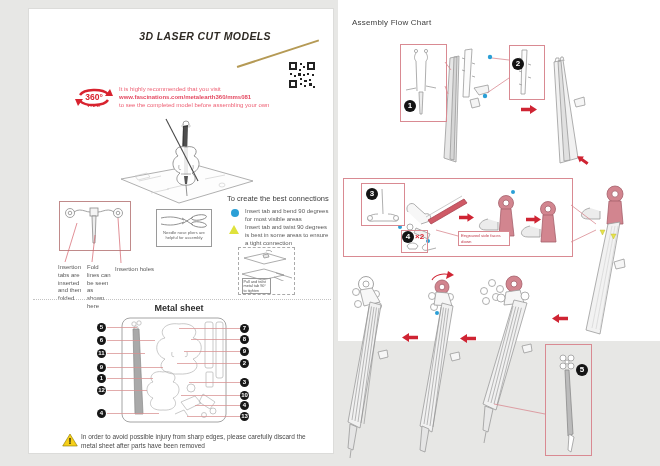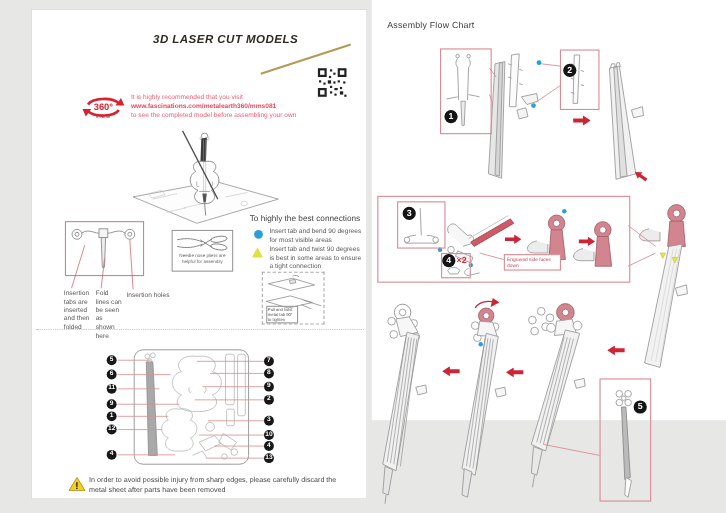--- a/index.html
+++ b/index.html
@@ -1,21 +1,21 @@
 <!DOCTYPE html>
 <html><head>
 <meta charset="utf-8">
 <style>
   html,body{margin:0;padding:0;background:#e7e7e5}
   #screen{position:relative;width:660px;height:466px;background:#e7e7e5;
           font-family:"Liberation Sans",sans-serif;overflow:hidden}
   .abs{position:absolute}
   .page{position:absolute;background:#fff}
   #left-page{left:28px;top:8px;width:306px;height:446px;border:1px solid #dcdcda;box-sizing:border-box}
-  #right-page{left:338px;top:0;width:322px;height:382px}
+  #right-page{left:338px;top:0;width:322px;height:341px}
   
   .t6{font-size:6px;line-height:1.3;color:#5a5a5a}
   .t65{font-size:6.5px;line-height:1.35;color:#4a4a4a}
   .t7{font-size:7.5px;line-height:1.2;color:#3f3f3f}
   .t4{font-size:4.2px;line-height:1.25;color:#666}
   
   .logo-title{font-family:"DejaVu Serif",serif;font-variant:small-caps;font-weight:700;
               font-size:26px;letter-spacing:1px;color:#9d8349;text-shadow:0 0.5px 0 #6f5c30;white-space:nowrap}
   .logo-tm{font-size:7px;vertical-align:14px;letter-spacing:0;color:#9d8349}
   .logo-sub{font-style:italic;font-weight:bold;font-size:10.5px;letter-spacing:.4px;color:#2e2a24;text-align:right}
@@ -146,41 +146,42 @@
         <g stroke="#777" stroke-width="0.8" fill="none">
           <path d="M1,5 C10,3 17,4 24,7 M1,11 C10,13 17,12 24,9"></path>
           <path d="M22,5 L33,12 M22,11 L33,4"></path>
           <ellipse cx="39" cy="4.5" rx="7.5" ry="2.6" transform="rotate(-8 39 4.5)"></ellipse>
           <ellipse cx="39" cy="11.5" rx="7.5" ry="2.6" transform="rotate(8 39 11.5)"></ellipse>
         </g>
       </svg>
       <div class="abs t4" style="left:3px;top:20px;width:48px;text-align:center">Needle nose pliers are helpful for assembly</div>
     </div>
 
-    <div class="abs t7" style="left:198px;top:185px;width:106px">To highly the best connections</div>
+    <div class="abs t7" style="left:198px;top:185px;width:106px">To create the best connections</div>
     <div class="abs dot-blue" style="left:202px;top:200px"></div>
     <div class="abs t6" style="left:216px;top:199px;width:88px">Insert tab and bend 90 degrees for most visible areas</div>
     <div class="abs tri-yellow" style="left:200px;top:216px"></div>
     <div class="abs t6" style="left:216px;top:215px;width:88px">Insert tab and twist 90 degrees is best in some areas to ensure a tight connection</div>
 
     <div class="abs dash-box" style="left:209px;top:238px;width:55px;height:46px">
       <svg class="abs" style="left:1px;top:1px" width="53" height="32" viewBox="0 0 53 32">
         <g stroke="#8a8a8a" stroke-width="0.7" fill="none">
           <polygon points="4,9 26,4 46,10 24,15" fill="#fff"></polygon>
           <polygon points="23,6 28,5 29,8 24,9" fill="#e8e8e8"></polygon>
           <path d="M26,2 a4,3 0 0 1 6,1"></path>
           <polygon points="2,25 24,20 44,26 22,31" fill="#fff"></polygon>
           <path d="M34,28 L50,35 M36,24 L52,29"></path>
         </g>
       </svg>
       <div class="abs" style="left:3px;top:30px;width:26px;height:13px;border:1px solid #999;font-size:3.8px;line-height:1.2;color:#555;padding:0.5px">Pull and twist metal tab 90° to tighten</div>
     </div>
 
     <div class="abs dotted-line" style="left:4px;top:290px;width:298px"></div>
 
+    <div class="abs sheet-title" style="left:20px;top:294px;width:260px">Metal sheet</div>
     <svg class="abs" style="left:92px;top:307px" width="106" height="108" viewBox="0 0 106 108">
       <rect x="1" y="2" width="104" height="104" rx="8" fill="#fff" stroke="#9a9a9a" stroke-width="0.9"></rect>
       <g stroke="#b2b2b2" stroke-width="0.7" fill="none">
         <circle cx="13" cy="8" r="2.2" fill="#fff"></circle>
           <circle cx="18" cy="7" r="2.2" fill="#fff"></circle>
           <circle cx="15" cy="12" r="2" fill="#fff"></circle>
         <polygon points="12,13 18,13 22,98 14,98" fill="#a9a9a9" stroke="#8a8a8a"></polygon>
         <path d="M58,8 C44,6 37,15 44,22 C33,24 33,39 44,43 C35,50 42,59 58,58 C74,59 81,50 72,43 C83,39 83,24 72,22 C79,15 72,6 58,8 Z"></path>
         <path d="M51,36 c-1,4 1,6 2,4 M66,36 c1,4 -1,6 -2,4"></path>
         <path d="M42,56 C32,54 27,61 32,66 C24,68 24,79 32,82 C26,88 31,95 42,94 C53,95 58,88 52,82 C60,79 60,68 52,66 C57,61 52,54 42,56 Z"></path>

